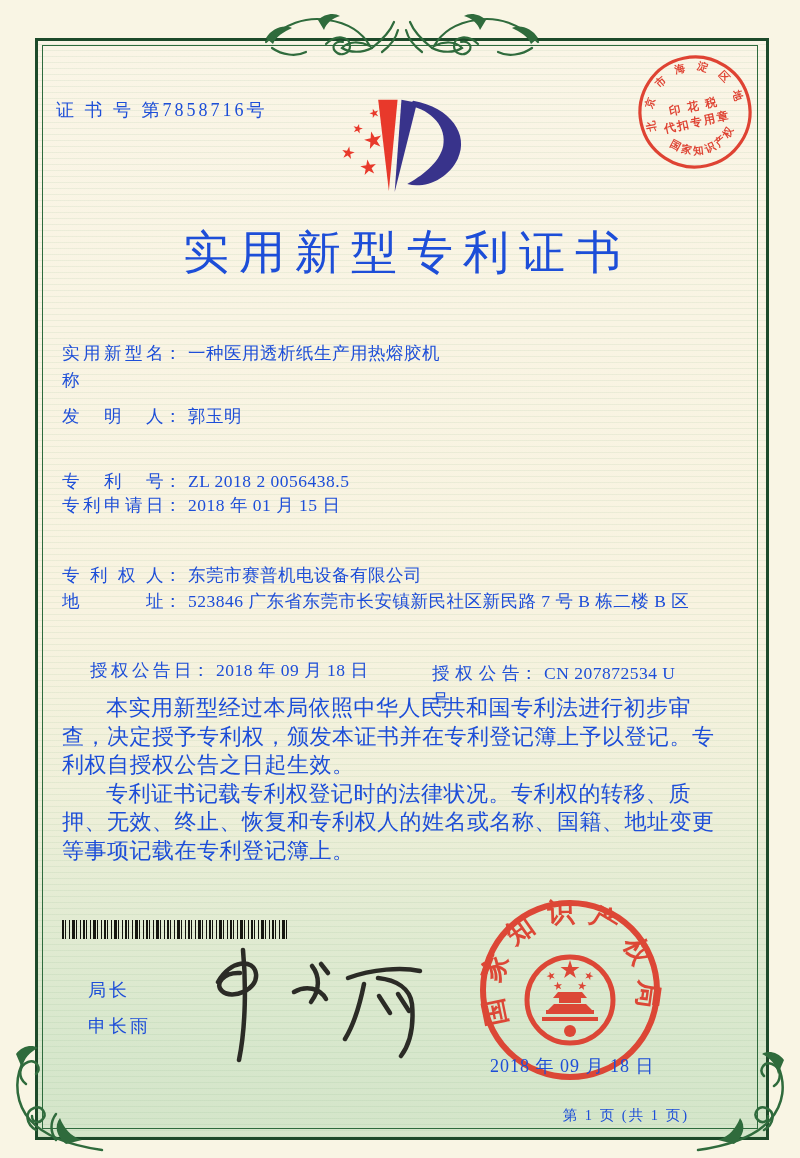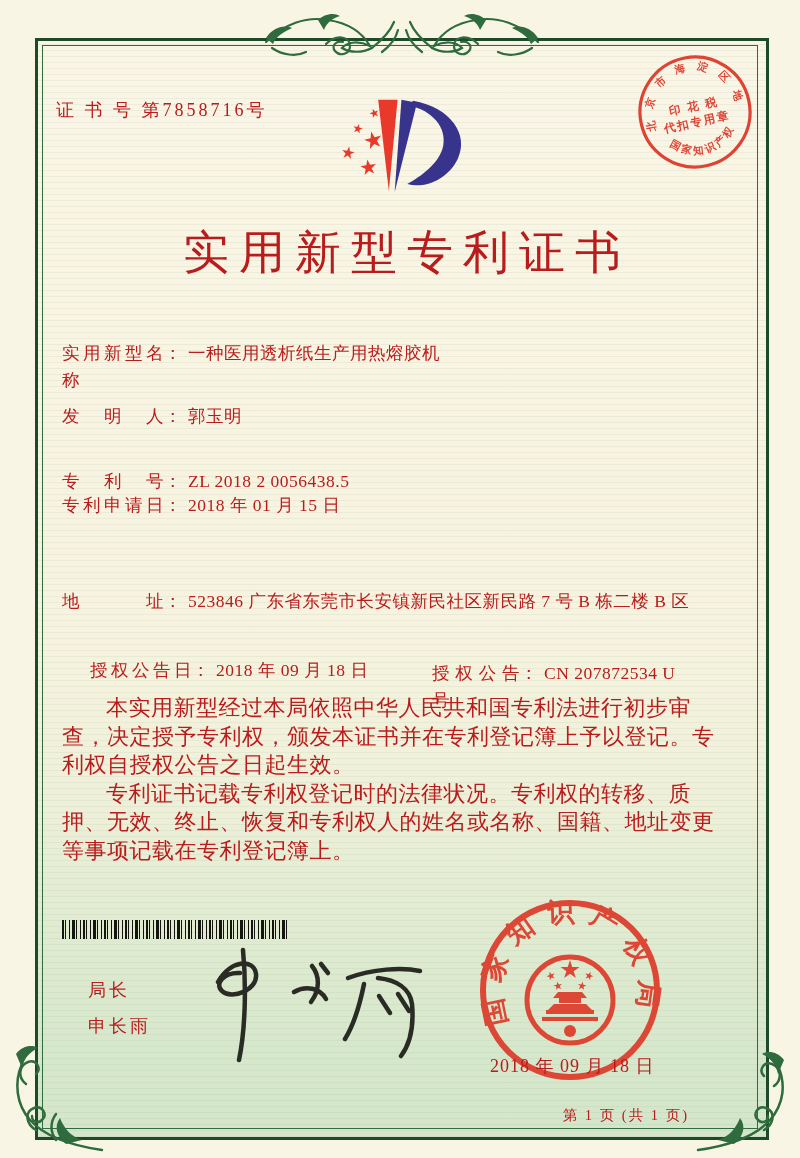--- a/index.html
+++ b/index.html
@@ -1,19 +1,19 @@
 <!DOCTYPE html>
 <html><head>
 <meta charset="utf-8">
 <style>
   html,body{margin:0;padding:0;background:#e8e4d4;}
   .page{
     position:relative;width:800px;height:1158px;margin:0 auto;
     background:#f9f5e4;overflow:hidden;
-    font-family:"Liberation Serif","DejaVu Serif",serif;color:#b91c1c;
+    font-family:"Liberation Serif","DejaVu Serif",serif;color:#1d4ed8;
   }
   
   .panel{
     position:absolute;left:35px;top:38px;width:734px;height:1102px;
     background-image:
       repeating-linear-gradient(180deg, rgba(110,165,115,0.10) 0 1px, rgba(0,0,0,0) 1px 6px),
       linear-gradient(180deg,#faf5e6 0%,#f8f3e0 52%,#f0f0da 68%,#e2ebd2 80%,#d7e7cc 92%,#d4e5c9 100%);
   }
   .frame-outer{position:absolute;left:35px;top:38px;width:728px;height:1096px;border:3px solid #1d4a2a;}
   .frame-inner{position:absolute;left:42px;top:45px;width:714px;height:1082px;border:1px solid #2e6b3d;}
@@ -130,20 +130,23 @@
     <span class="flabel">实用新型名称</span><span class="fcolon">：</span><span class="fvalue">一种医用透析纸生产用热熔胶机</span>
   </div>
   <div class="frow r2">
     <span class="flabel">发明人</span><span class="fcolon">：</span><span class="fvalue">郭玉明</span>
   </div>
   <div class="frow r3">
     <span class="flabel">专利号</span><span class="fcolon">：</span><span class="fvalue">ZL 2018 2 0056438.5</span>
   </div>
   <div class="frow r4">
     <span class="flabel">专利申请日</span><span class="fcolon">：</span><span class="fvalue">2018 年 01 月 15 日</span>
+  </div>
+  <div class="frow r5">
+    <span class="flabel">专利权人</span><span class="fcolon">：</span><span class="fvalue">东莞市赛普机电设备有限公司</span>
   </div>
   <div class="frow r6">
     <span class="flabel">地址</span><span class="fcolon">：</span><span class="fvalue wrap">523846 广东省东莞市长安镇新民社区新民路 7 号 B 栋二楼 B 区</span>
   </div>
   <div class="frow r7">
     <span class="flabel">授权公告日</span><span class="fcolon">：</span><span class="fvalue">2018 年 09 月 18 日</span>
   </div>
   <div class="frow right-col">
     <span class="flabel">授权公告号</span><span class="fcolon">：</span><span class="fvalue">CN 207872534 U</span>
   </div>

